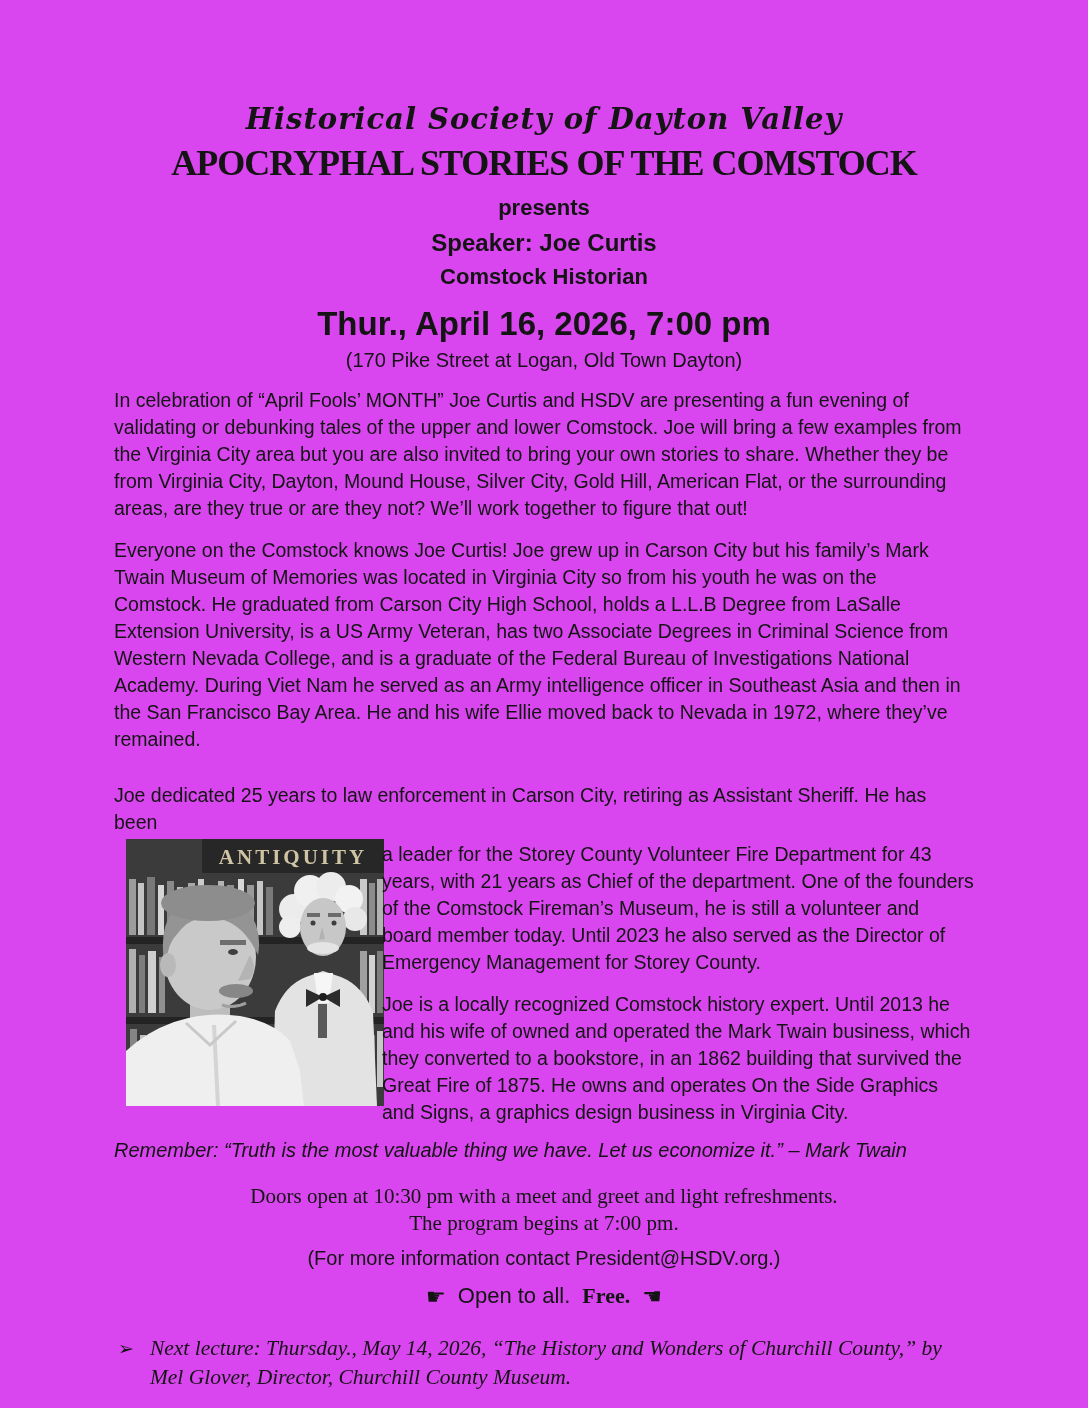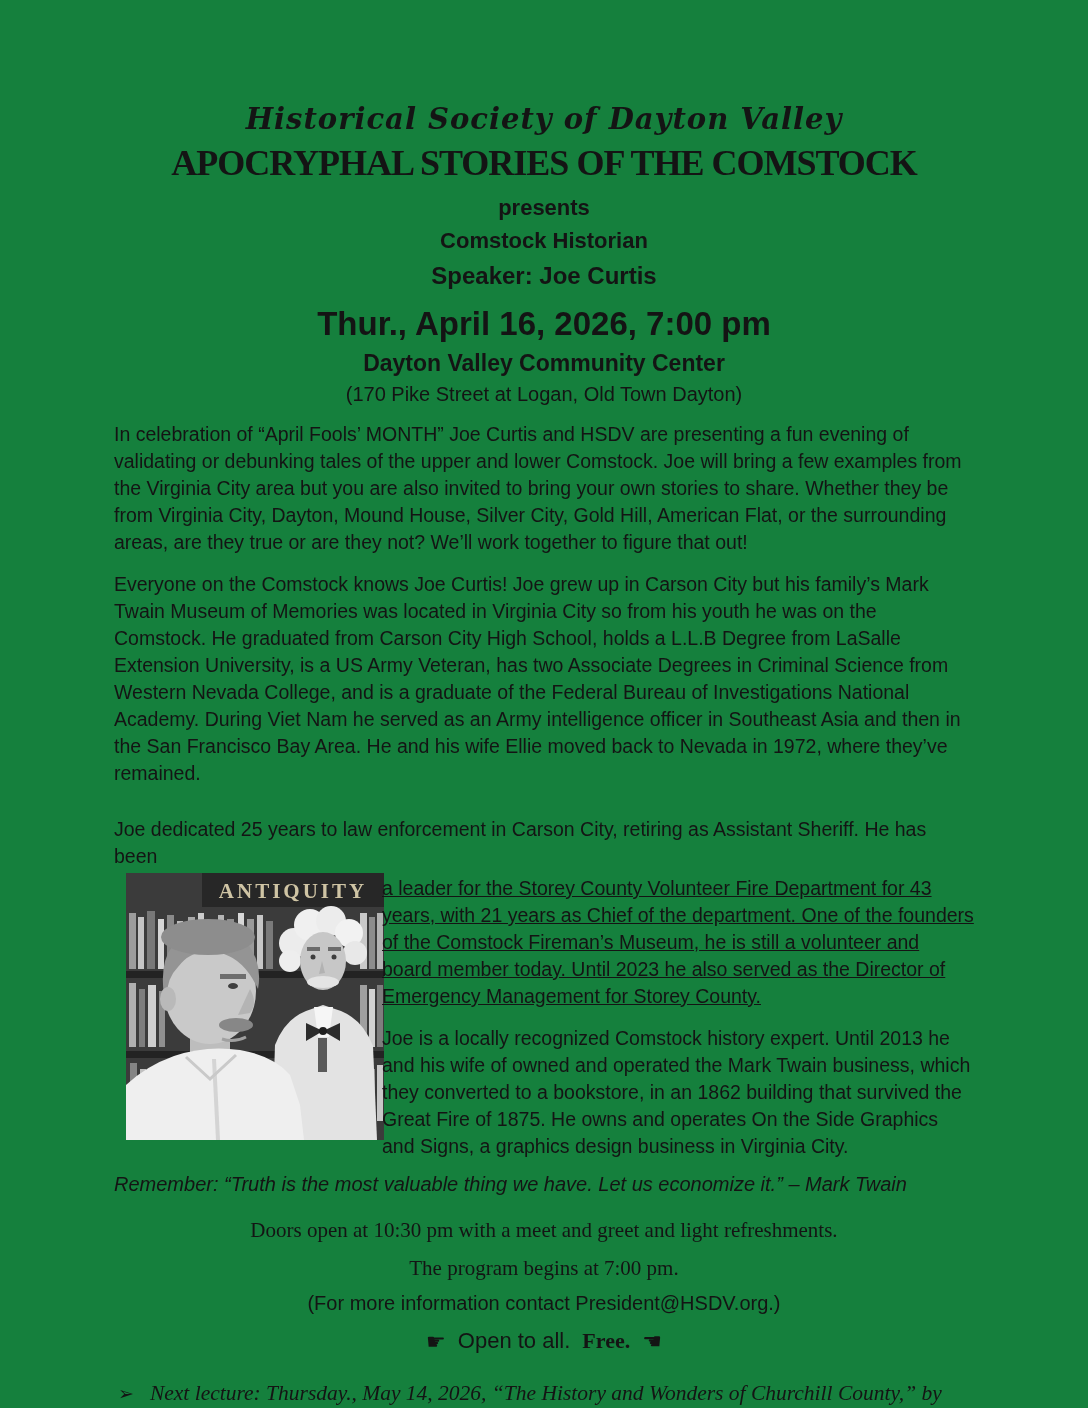--- a/index.html
+++ b/index.html
@@ -8,21 +8,21 @@
     width: 1088px;
     height: 1408px;
     font-family: "Liberation Sans", sans-serif;
     color: #141414;
     overflow: hidden;
   }
   .page {
     width: 1088px;
     height: 1408px;
     padding: 102px 114px 40px 114px;
-    background: #15803d;
+    background: #d946ef;
   }
   .center { text-align: center; }
 
   
   .society {
     font-family: "DejaVu Serif", serif;
     font-style: italic;
     font-weight: 700;
     font-size: 29px;
     letter-spacing: 1px;
@@ -80,36 +80,36 @@
     margin-top: 3px;
   }
   .photo-box {
     flex: 0 0 auto;
     width: 258px;
     height: 267px;
     line-height: 0;
     padding-left: 12px;
   }
   .bio-text { flex: 1 1 auto; }
-  .bio-text .body-par:first-child { margin-top: 2px; text-decoration: underline; }
+  .bio-text .body-par:first-child { margin-top: 2px; }
 
   .quote {
     font-style: italic;
     font-size: 20px;
     margin-top: 13px;
   }
 
   
   .serif-line {
     font-family: "Liberation Serif", serif;
     font-size: 21px;
     text-align: center;
   }
   .doors-line { margin-top: 22px; }
-  .program-line { margin-top: 13px; text-align: center; }
+  .program-line { margin-top: 2px; text-align: center; }
   .contact-line {
     font-size: 20px;
     text-align: center;
     margin-top: 11px;
   }
   .open-line {
     text-align: center;
     margin-top: 13px;
     font-size: 22px;
   }
@@ -148,24 +148,23 @@
   }
 </style>
 </head>
 <body>
 
 <div class="page">
 
   <div class="center society">Historical Society of Dayton Valley</div>
   <div class="center event-title">APOCRYPHAL STORIES OF THE COMSTOCK</div>
   <div class="center presents">presents</div>
+  <div class="center speaker">Speaker: Joe Curtis</div>
   <div class="center speaker-role">Comstock Historian</div>
-  <div class="center speaker">Speaker: Joe Curtis</div>
   <div class="center datetime">Thur., April 16, 2026, 7:00 pm</div>
-  <div class="center venue">Dayton Valley Community Center</div>
   <div class="center address">(170 Pike Street at Logan, Old Town Dayton)</div>
 
   <p class="body-par">In celebration of “April Fools’ MONTH” Joe Curtis and HSDV are presenting a fun evening of validating or debunking tales of the upper and lower Comstock. Joe will bring a few examples from the Virginia City area but you are also invited to bring your own stories to share. Whether they be from Virginia City, Dayton, Mound House, Silver City, Gold Hill, American Flat, or the surrounding areas, are they true or are they not? We’ll work together to figure that out!</p>
 
   <p class="body-par">Everyone on the Comstock knows Joe Curtis! Joe grew up in Carson City but his family’s Mark Twain Museum of Memories was located in Virginia City so from his youth he was on the Comstock. He graduated from Carson City High School, holds a L.L.B Degree from LaSalle Extension University, is a US Army Veteran, has two Associate Degrees in Criminal Science from Western Nevada College, and is a graduate of the Federal Bureau of Investigations National Academy. During Viet Nam he served as an Army intelligence officer in Southeast Asia and then in the San Francisco Bay Area. He and his wife Ellie moved back to Nevada in 1972, where they’ve remained.</p>
 
   <p class="body-par bio-lead">Joe dedicated 25 years to law enforcement in Carson City, retiring as Assistant Sheriff. He has been</p>
 
   <div class="bio-row">
     <div class="photo-box">

